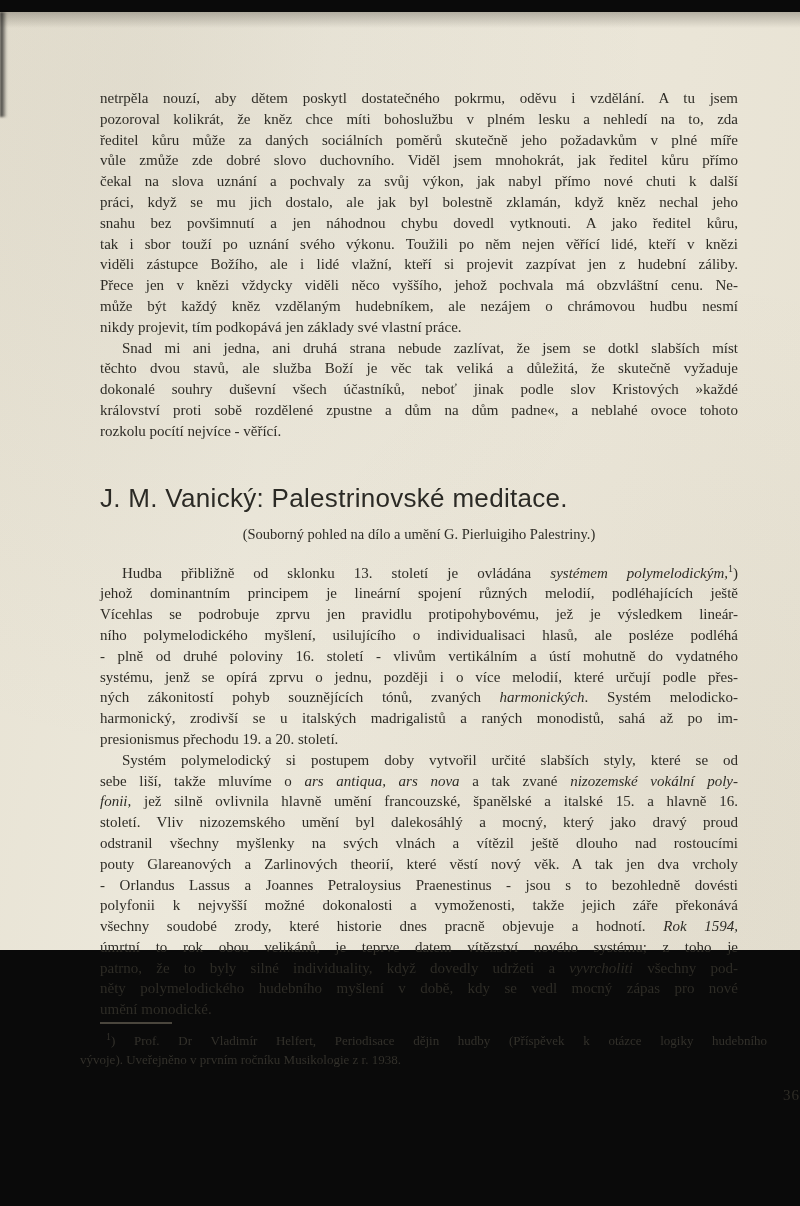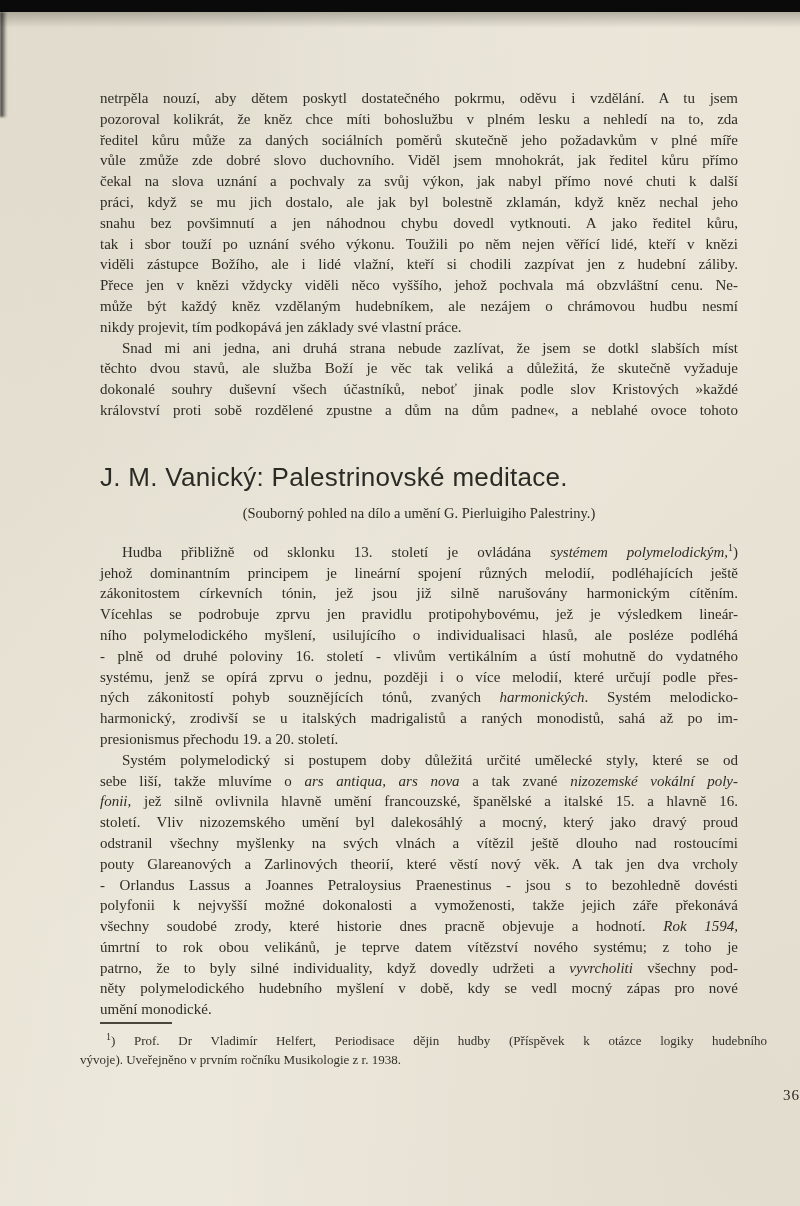--- a/index.html
+++ b/index.html
@@ -10,21 +10,21 @@
     overflow: hidden;
     position: relative;
   }
   .scan-edge-top {
     position: absolute; top: 0; left: 0;
     width: 800px; height: 12px;
     background: #0a0a0a;
   }
   .paper {
     position: absolute; top: 12px; left: 0;
-    width: 800px; height: 1194px;
+    width: 800px; height: 938px;
     background:
       radial-gradient(ellipse at 18% 8%, rgba(115,105,85,0.07), transparent 55%),
       radial-gradient(ellipse at 88% 92%, rgba(115,105,85,0.05), transparent 50%),
       linear-gradient(100deg, #e7e2d3 0%, #ece8db 35%, #eae5d7 72%, #e7e2d3 100%);
   }
   .paper::before { 
     content: ""; position: absolute; top: 0; left: 0; right: 0; height: 16px;
     background: linear-gradient(to bottom, rgba(40,35,25,0.28), rgba(40,35,25,0));
   }
   .corner-sliver {
@@ -96,52 +96,52 @@
     <section class="text-block intro">
         <div class="para">
           <div class="line">netrpěla nouzí, aby dětem poskytl dostatečného pokrmu, oděvu i vzdělání. A tu jsem</div>
           <div class="line">pozoroval kolikrát, že kněz chce míti bohoslužbu v plném lesku a nehledí na to, zda</div>
           <div class="line">ředitel kůru může za daných sociálních poměrů skutečně jeho požadavkům v plné míře</div>
           <div class="line">vůle zmůže zde dobré slovo duchovního. Viděl jsem mnohokrát, jak ředitel kůru přímo</div>
           <div class="line">čekal na slova uznání a pochvaly za svůj výkon, jak nabyl přímo nové chuti k další</div>
           <div class="line">práci, když se mu jich dostalo, ale jak byl bolestně zklamán, když kněz nechal jeho</div>
           <div class="line">snahu bez povšimnutí a jen náhodnou chybu dovedl vytknouti. A jako ředitel kůru,</div>
           <div class="line">tak i sbor touží po uznání svého výkonu. Toužili po něm nejen věřící lidé, kteří v knězi</div>
-          <div class="line">viděli zástupce Božího, ale i lidé vlažní, kteří si chodili zazpívat jen z hudební záliby.</div>
+          <div class="line">viděli zástupce Božího, ale i lidé vlažní, kteří si projevit zazpívat jen z hudební záliby.</div>
           <div class="line">Přece jen v knězi vždycky viděli něco vyššího, jehož pochvala má obzvláštní cenu. Ne-</div>
           <div class="line">může být každý kněz vzdělaným hudebníkem, ale nezájem o chrámovou hudbu nesmí</div>
           <div class="line last">nikdy projevit, tím podkopává jen základy své vlastní práce.</div>
         </div>
         <div class="para">
           <div class="line indent">Snad mi ani jedna, ani druhá strana nebude zazlívat, že jsem se dotkl slabších míst</div>
           <div class="line">těchto dvou stavů, ale služba Boží je věc tak veliká a důležitá, že skutečně vyžaduje</div>
           <div class="line">dokonalé souhry duševní všech účastníků, neboť jinak podle slov Kristových »každé</div>
           <div class="line">království proti sobě rozdělené zpustne a dům na dům padne«, a neblahé ovoce tohoto</div>
+          <div class="line last">rozkolu pocítí nejvíce - věřící.</div>
         </div>
       </section>
 
     <h1 class="heading">J. M. Vanický: Palestrinovské meditace.</h1>
 
     <p class="subtitle">(Souborný pohled na dílo a umění G. Pierluigiho Palestriny.)</p>
 
     <section class="text-block article-body">
         <div class="para">
           <div class="line indent">Hudba přibližně od sklonku 13. století je ovládána <i>systémem polymelodickým,</i><sup>1</sup>)</div>
           <div class="line">jehož dominantním principem je lineární spojení různých melodií, podléhajících ještě</div>
-          <div class="line">zákonitostem církevních tónin, jež jsou již silně narušovány harmonickým cítěním.</div>
           <div class="line">Vícehlas se podrobuje zprvu jen pravidlu protipohybovému, jež je výsledkem lineár-</div>
           <div class="line">ního polymelodického myšlení, usilujícího o individualisaci hlasů, ale posléze podléhá</div>
           <div class="line">- plně od druhé poloviny 16. století - vlivům vertikálním a ústí mohutně do vydatného</div>
           <div class="line">systému, jenž se opírá zprvu o jednu, později i o více melodií, které určují podle přes-</div>
           <div class="line">ných zákonitostí pohyb souznějících tónů, zvaných <i>harmonických</i>. Systém melodicko-</div>
           <div class="line">harmonický, zrodivší se u italských madrigalistů a raných monodistů, sahá až po im-</div>
           <div class="line last">presionismus přechodu 19. a 20. století.</div>
         </div>
         <div class="para">
-          <div class="line indent">Systém polymelodický si postupem doby důležitá určité umělecké styly, které se od</div>
+          <div class="line indent">Systém polymelodický si postupem doby vytvořil určité slabších styly, které se od</div>
           <div class="line">sebe liší, takže mluvíme o <i>ars antiqua, ars nova</i> a tak zvané <i>nizozemské vokální poly-</i></div>
           <div class="line"><i>fonii,</i> jež silně ovlivnila hlavně umění francouzské, španělské a italské 15. a hlavně 16.</div>
           <div class="line">století. Vliv nizozemského umění byl dalekosáhlý a mocný, který jako dravý proud</div>
           <div class="line">odstranil všechny myšlenky na svých vlnách a vítězil ještě dlouho nad rostoucími</div>
           <div class="line">pouty Glareanových a Zarlinových theorií, které věstí nový věk. A tak jen dva vrcholy</div>
           <div class="line">- Orlandus Lassus a Joannes Petraloysius Praenestinus - jsou s to bezohledně dovésti</div>
           <div class="line">polyfonii k nejvyšší možné dokonalosti a vymoženosti, takže jejich záře překonává</div>
           <div class="line">všechny soudobé zrody, které historie dnes pracně objevuje a hodnotí. <i>Rok 1594,</i></div>
           <div class="line">úmrtní to rok obou velikánů, je teprve datem vítězství nového systému; z toho je</div>
           <div class="line">patrno, že to byly silné individuality, když dovedly udržeti a <i>vyvrcholiti</i> všechny pod-</div>

